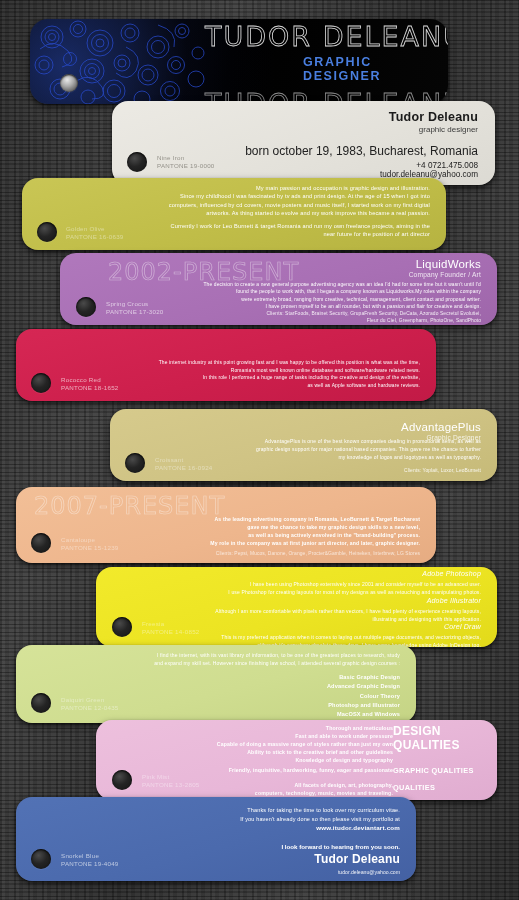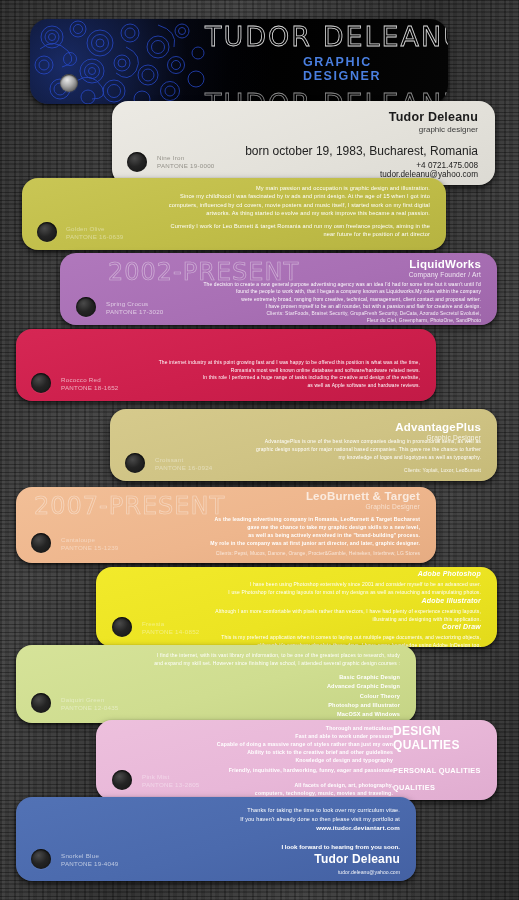--- a/index.html
+++ b/index.html
@@ -57,21 +57,21 @@
     -webkit-text-stroke: 0.7px rgba(255,255,255,0.42);
     white-space: nowrap;
     font-family: "DejaVu Sans", sans-serif;
   }
   .corp {
     position: absolute;
     right: 16px;
     text-align: right;
     color: #ffffff;
   }
-  .corp .nm { font-size: 11.5px; font-weight: bold; letter-spacing: 0.2px; }
+  .corp .nm { font-size: 11.5px; font-weight: normal; letter-spacing: 0.2px; }
   .corp .rl { font-size: 6.6px; letter-spacing: 0.2px; opacity: 0.82; margin-top: 1px; }
   .body {
     position: absolute;
     text-align: right;
     font-size: 5.6px;
     line-height: 8.3px;
     letter-spacing: 0.15px;
     white-space: pre-line;
     color: #ffffff;
   }
@@ -244,24 +244,20 @@
 graphic design support for major national based companies. This gave me the chance to further
 my knowledge of  logos and logotypes as well as typography.</div>
   <div class="clients" style="right:16px; top:58px; left:150px;">Clients: Yoplait, Luxor, LeoBurnett</div>
 </div>
 
 <div class="card" id="c-lb" style="left:16px; top:487px; width:420px; height:76px; background:linear-gradient(165deg,#f2bf97 0%,#eeb68d 55%,#e6ac82 100%);">
   <div class="punch" style="left:15px; top:46px; width:20px; height:20px;"></div>
   <div class="pantone" style="left:45px; top:49px;">Cantaloupe
 PANTONE 15-1239</div>
   <div class="bigyear" style="left:18px; top:5px;">2007-PRESENT</div>
-  <div class="corp" style="top:3px; color:rgba(255,255,255,0.72);">
-    <div class="nm">LeoBurnett &amp; Target</div>
-    <div class="rl">Graphic Designer</div>
-  </div>
   <div class="body" style="right:16px; top:28px; left:100px; font-size:5.1px; line-height:8px; font-weight:bold;">As the leading advertising company in Romania, LeoBurnett &amp; Target Bucharest
 gave me the chance to take my graphic design skills to a new level,
 as well as being actively envolved in the "brand-building" process.
 My role in the company was at first junior art director, and later, graphic designer.</div>
   <div class="clients" style="right:16px; top:63px; left:120px; opacity:0.7;">Clients: Pepsi, Mucos, Danone, Orange, Procter&amp;Gamble, Heineken, Interbrew, LG Stores</div>
 </div>
 
 <div class="card" id="c-sw" style="left:96px; top:567px; width:401px; height:80px; background:linear-gradient(165deg,#f2ea2b 0%,#ece422 55%,#e2da1a 100%);">
   <div class="punch" style="left:16px; top:50px; width:20px; height:20px;"></div>
   <div class="pantone" style="left:46px; top:53px;">Freesia
@@ -304,21 +300,21 @@
   <div class="pantone" style="left:46px; top:53px;">Pink Mist
 PANTONE 13-2805</div>
 
   <div style="position:absolute; right:14px; top:4px; width:90px; text-align:left; font-size:12px; font-weight:bold; color:#fff; letter-spacing:0.3px;">DESIGN QUALITIES</div>
   <div class="body" style="right:104px; top:4px; left:60px; font-size:5.2px; line-height:8.1px; font-weight:bold;">Thorough and meticulous
 Fast and able to work under pressure
 Capable of doing a massive range of styles rather than just my own
 Ability to stick to the creative brief and other guidelines
 Knowledge of design and typography</div>
 
-  <div style="position:absolute; right:14px; top:46px; width:90px; text-align:left; font-size:7.4px; font-weight:bold; color:#fff; letter-spacing:0.3px;">PERSONAL QUALITIES</div>
+  <div style="position:absolute; right:14px; top:46px; width:90px; text-align:left; font-size:7.4px; font-weight:bold; color:#fff; letter-spacing:0.3px;">GRAPHIC QUALITIES</div>
   <div class="body" style="right:104px; top:46px; left:60px; font-size:5.2px; line-height:8.1px; font-weight:bold;">Friendly, inquisitive, hardworking, funny, eager and passionate</div>
 
   <div style="position:absolute; right:14px; top:63px; width:90px; text-align:left; font-size:7.4px; font-weight:bold; color:#fff; letter-spacing:0.3px;">QUALITIES</div>
   <div class="body" style="right:104px; top:61px; left:60px; font-size:5.2px; line-height:8.1px; font-weight:bold;">All facets of design, art, photography,
 computers, technology, music, movies and traveling.</div>
 </div>
 
 <div class="card" id="c-ft" style="left:16px; top:797px; width:400px; height:84px; background:linear-gradient(165deg,#5272b5 0%,#4b6aad 55%,#4461a3 100%);">
   <div class="punch" style="left:15px; top:52px; width:20px; height:20px;"></div>
   <div class="pantone light" style="left:45px; top:55px;">Snorkel Blue

